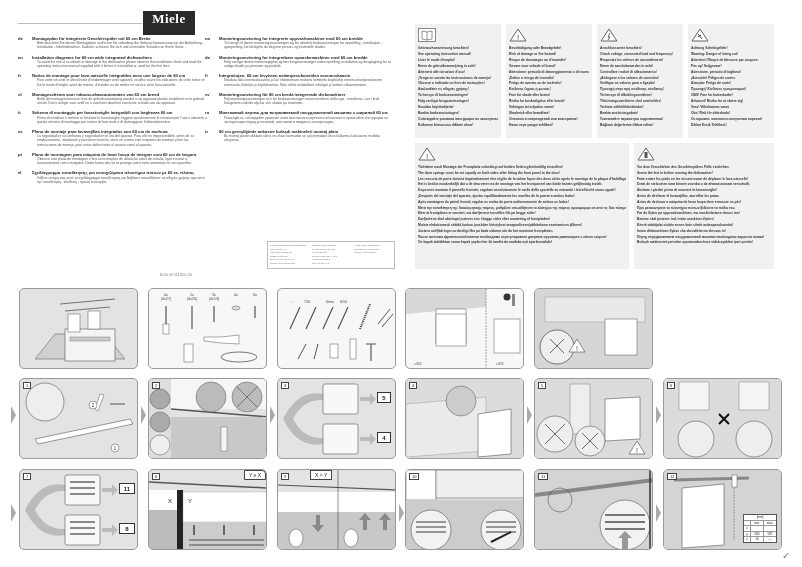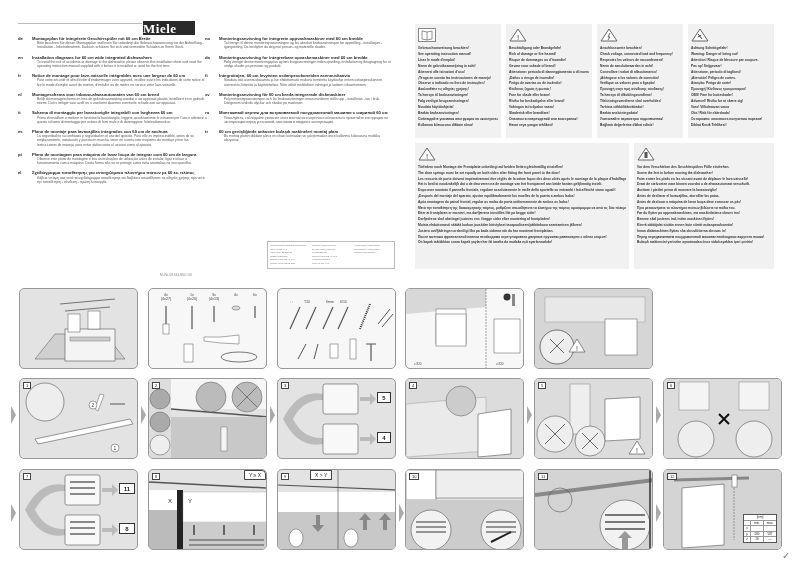--- a/index.html
+++ b/index.html
@@ -1,18 +1,18 @@
 <!DOCTYPE html>
 <html><head>
 <meta charset="utf-8">
 <style>
 *{box-sizing:border-box;margin:0;padding:0}
 body{width:802px;height:567px;background:#fff;font-family:"Liberation Sans",sans-serif;color:#222;position:relative;overflow:hidden}
 .logo-line{position:absolute;left:18px;top:23px;width:124px;height:1px;background:#bbb}
-.logo{position:absolute;left:143px;top:21px;width:52px;height:14px;background:#2a2a2a;color:#fff;font-family:"Liberation Serif",serif;font-weight:bold;font-size:13px;line-height:16px;letter-spacing:.5px}
+.logo{position:absolute;left:143px;top:11px;width:52px;height:24px;background:#2a2a2a;color:#fff;font-family:"Liberation Serif",serif;font-weight:bold;font-size:13px;text-align:center;line-height:16px;letter-spacing:.5px}
 .lang-col{position:absolute;top:36px;width:190px}
 .lang{margin-bottom:5px}
 .lang .h{font-size:4.2px;font-weight:bold;line-height:5.2px;display:flex}
 .lang .code{width:14px;flex:none}
 .lang .p{font-size:3.4px;color:#555;line-height:4.2px;padding-left:19px}
 .warnbox{position:absolute;background:#f1f1f1;padding:4px 3px}
 .warnbox .icon{width:18px;height:14px;margin-bottom:4px}
 .warnbox .ln{font-size:3.3px;font-weight:bold;line-height:5.9px;color:#333;white-space:nowrap;overflow:hidden}
 .wide .ln{line-height:5.8px}
 .addr{position:absolute;left:267px;top:241px;width:128px;height:28px;border:1px solid #bbb;padding:2px;display:flex;gap:4px}

